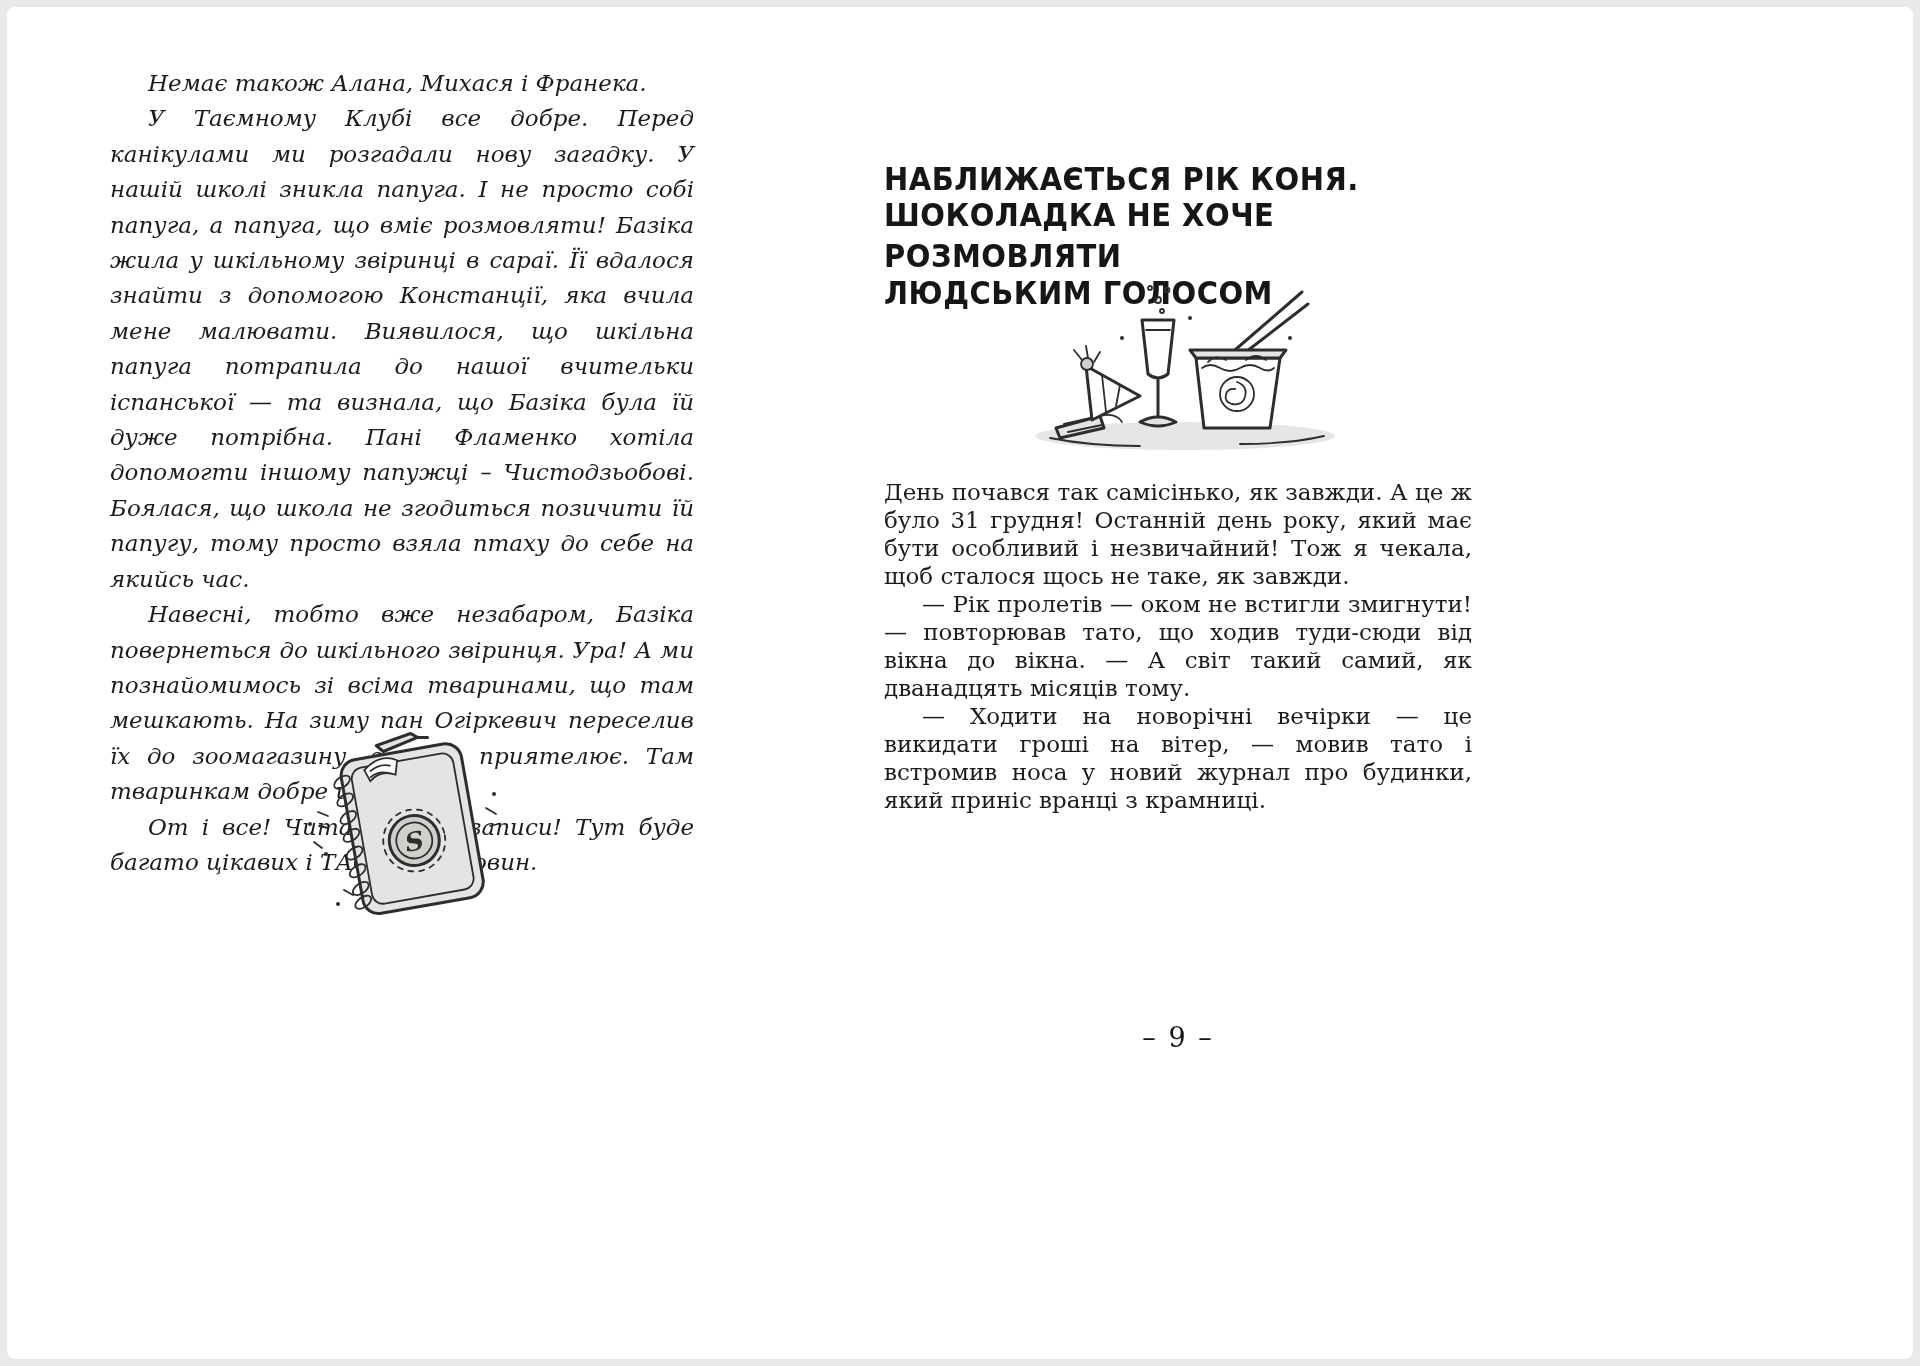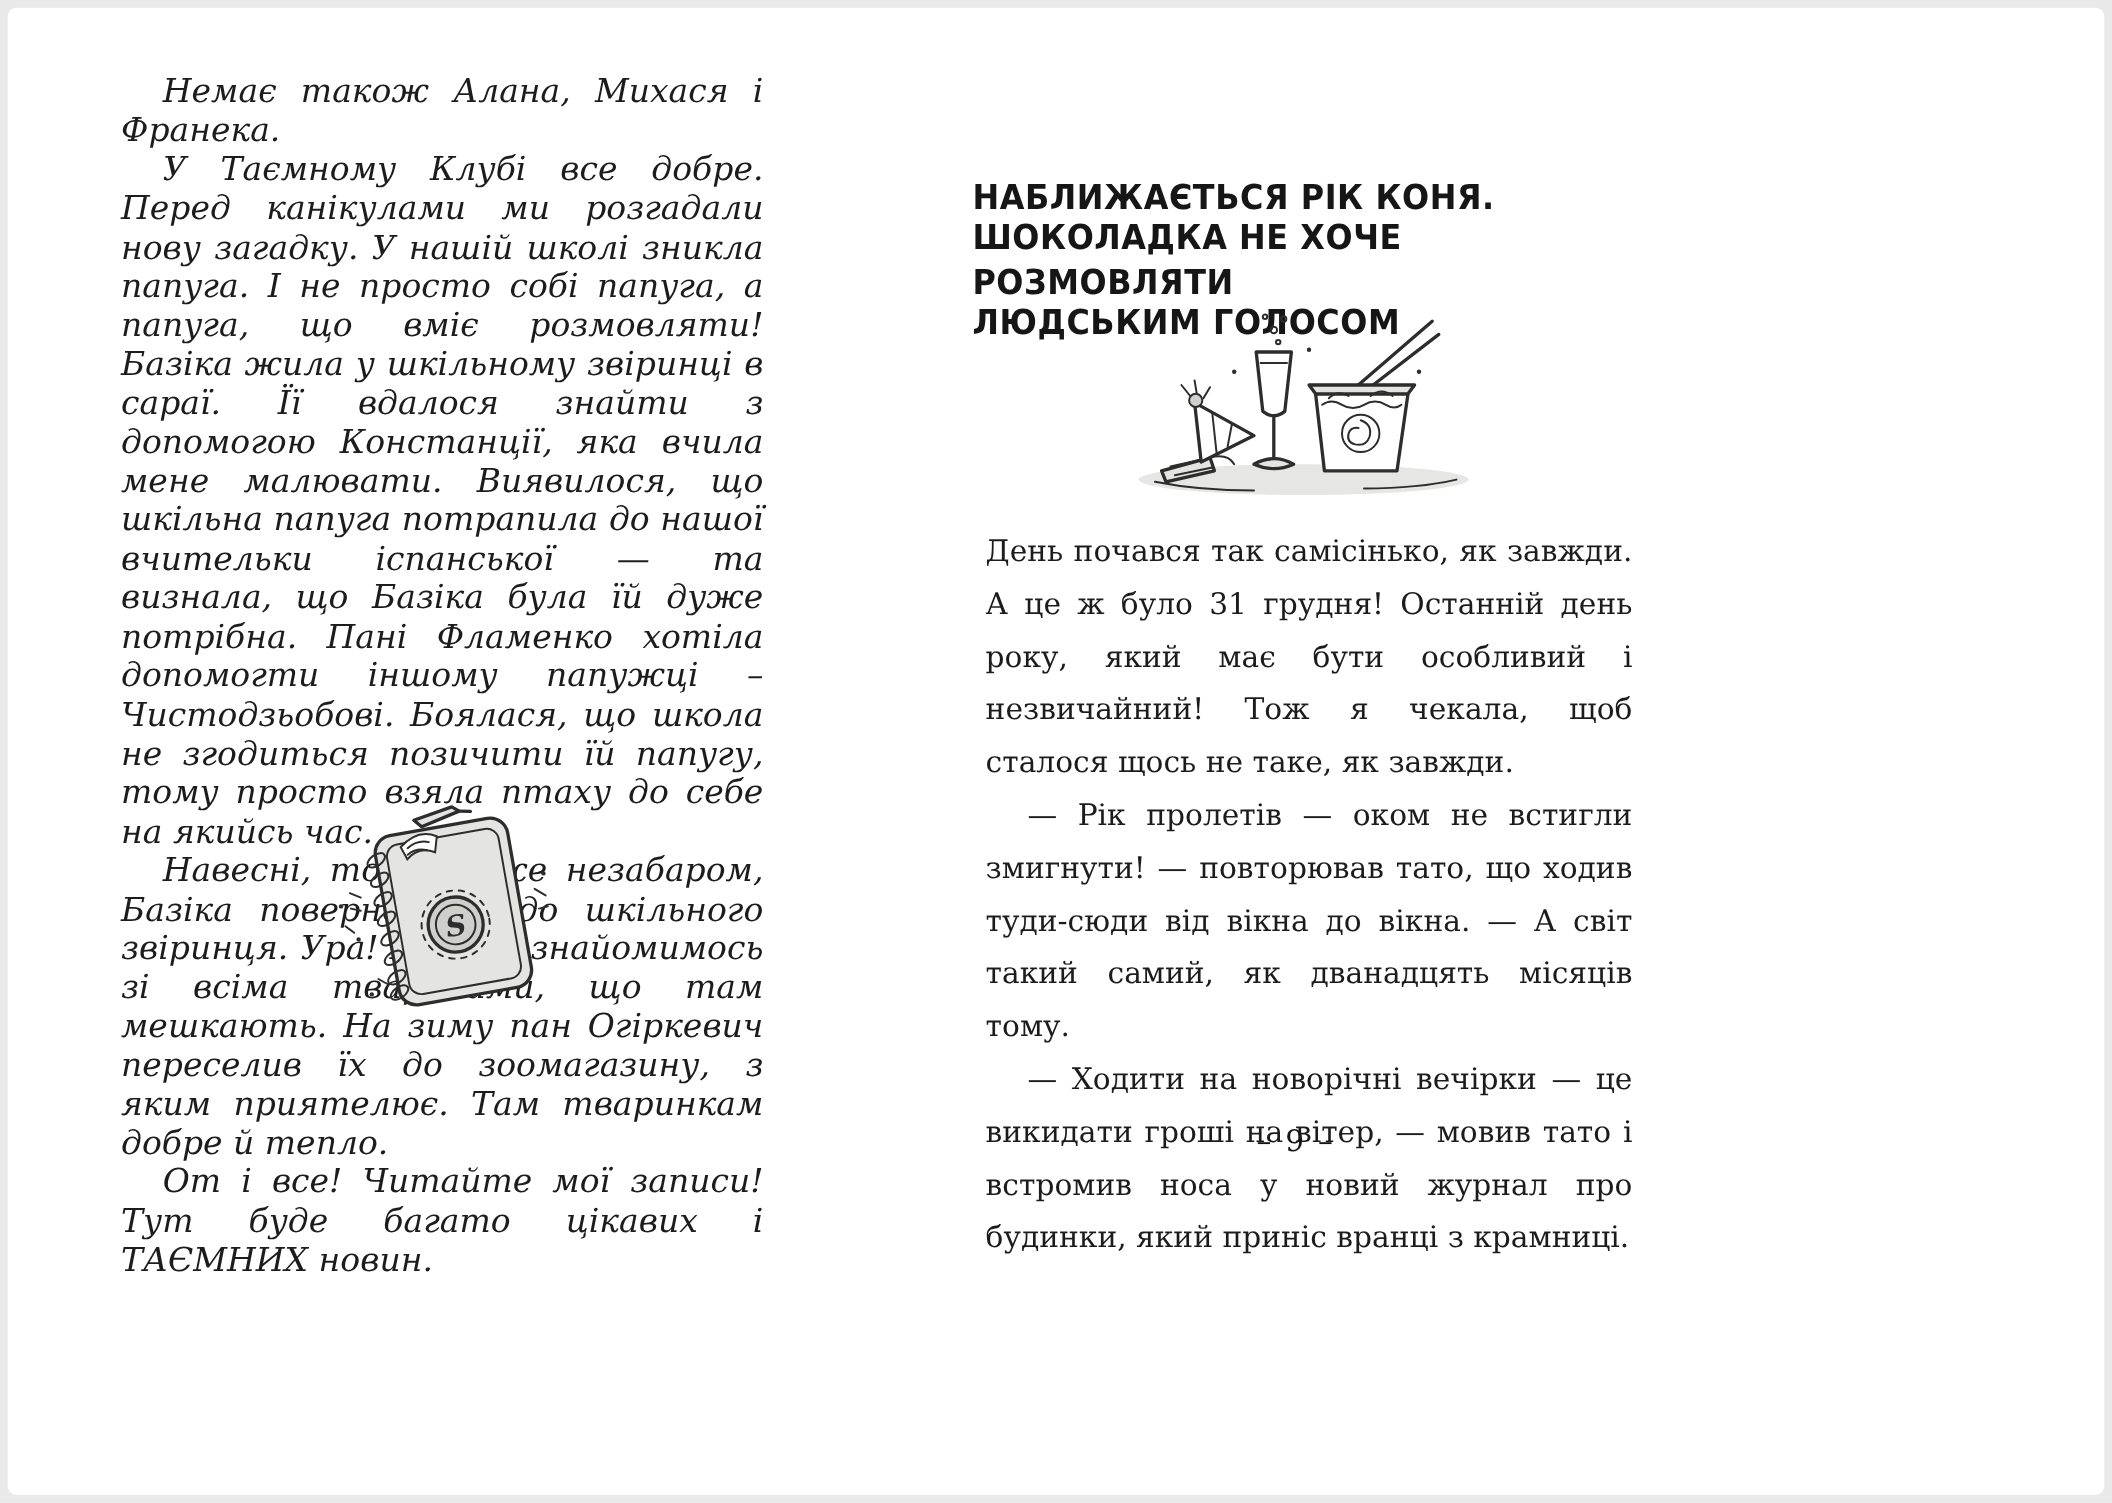--- a/index.html
+++ b/index.html
@@ -19,21 +19,21 @@
     background: #ffffff;
     border-radius: 8px;
   }
   
   .left-col {
     position: absolute;
     left: 110px;
     top: 66px;
     width: 584px;
     font-style: italic;
-    font-size: 30px;
+    font-size: 23px;
     line-height: 35.4px;
     text-align: justify;
   }
   .left-col p { text-indent: 38px; }
   .notebook-illus {
     position: absolute;
     left: 280px;
     top: 724px;
     width: 250px;
     height: 210px;
@@ -58,24 +58,23 @@
     left: 990px;
     top: 278px;
     width: 380px;
     height: 180px;
   }
   .right-col {
     position: absolute;
     left: 884px;
     top: 478px;
     width: 588px;
-    font-size: 27px;
-    line-height: 48px;
+    font-size: 23px;
+    line-height: 28px;
     text-align: justify;
-    margin-left: 12px;
   }
   .right-col p { text-indent: 38px; }
   .right-col p.no-indent { text-indent: 0; }
   .page-number {
     position: absolute;
     left: 884px;
     top: 1022px;
     width: 588px;
     text-align: center;
     font-size: 27px;

